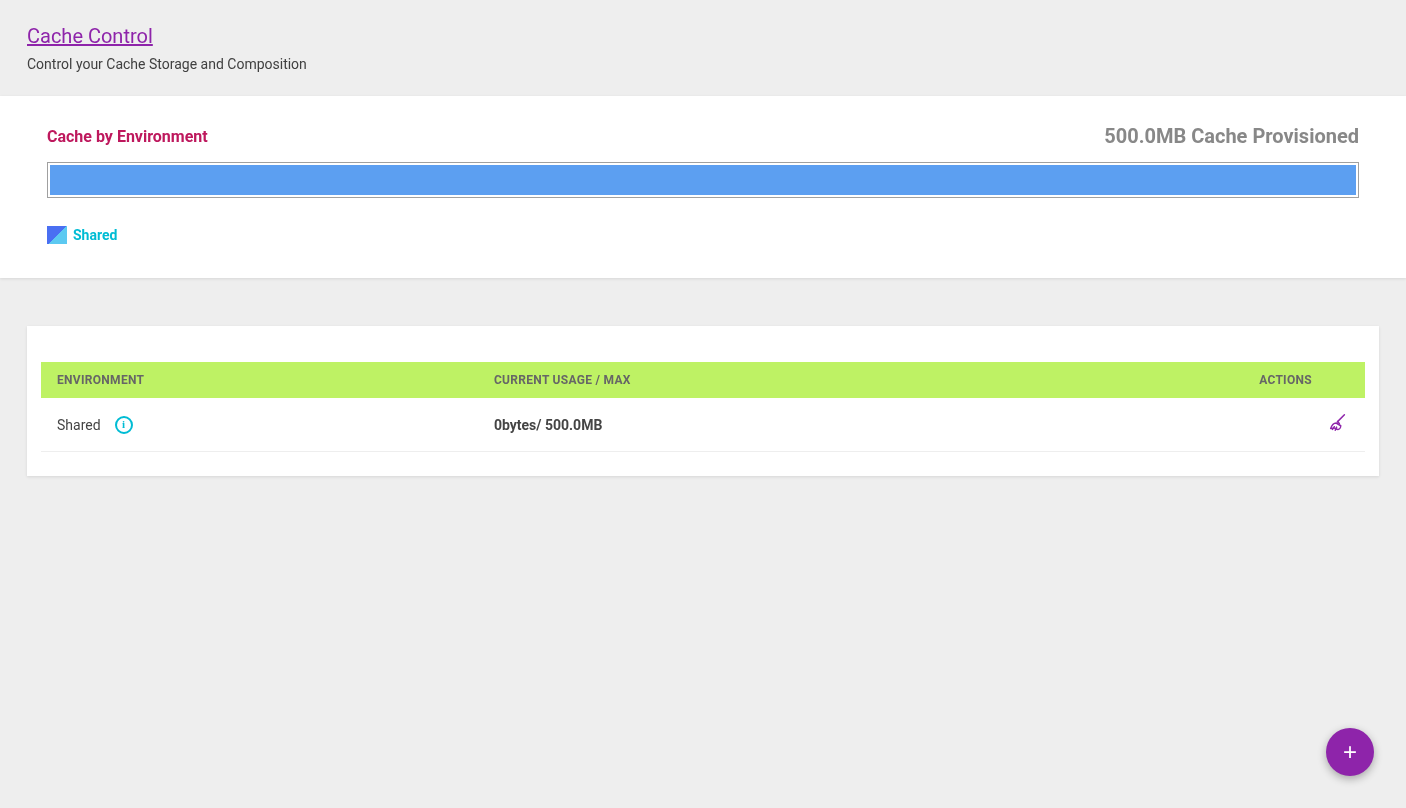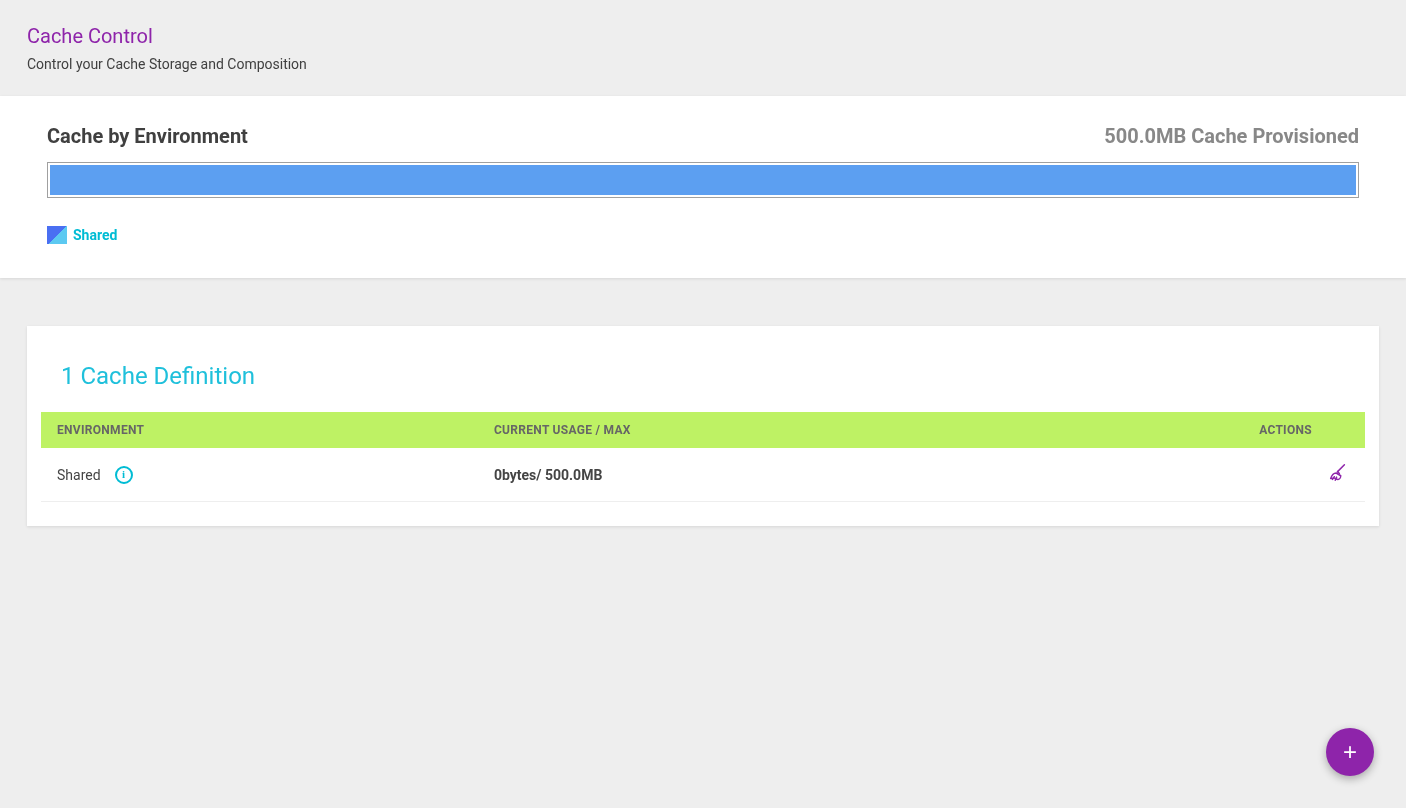--- a/index.html
+++ b/index.html
@@ -18,43 +18,44 @@
     }
     .header {
       padding: 24px 27px 24px 27px;
       background: #eeeeee;
     }
     .page-title {
       font-size: 20px;
       font-weight: 400;
       color: #8e24aa;
       margin-bottom: 8px;
+      text-decoration: underline;
     }
     .page-subtitle {
       font-size: 14px;
       color: #404040;
     }
     .card {
       background: #fff;
       box-shadow: 0 1px 3px rgba(0,0,0,0.1);
     }
     .top-card {
       padding: 28px 47px 34px 47px;
       margin-bottom: 48px;
     }
     .top-row {
       display: flex;
       justify-content: space-between;
       align-items: center;
       margin-bottom: 14px;
     }
     .section-title {
-      font-size: 20px;
-      font-weight: 700;
-      color: #404040;
+      font-size: 16px;
+      font-weight: 700;
+      color: #be185d;
     }
     .provisioned {
       font-size: 20px;
       font-weight: 700;
       color: #888;
     }
     .bar-outer {
       width: 100%;
       height: 36px;
       border: 1px solid #a0a0a0;
@@ -183,21 +184,20 @@
   <div class="bar-outer">
     <div class="bar-inner"></div>
   </div>
   <div class="legend">
     <div class="legend-swatch"></div>
     <div class="legend-label">Shared</div>
   </div>
 </div>
 
 <div class="card definitions-card">
-  <div class="definitions-title">1 Cache Definition</div>
   <table class="table">
     <thead>
       <tr>
         <th class="col-env">ENVIRONMENT</th>
         <th class="col-usage">CURRENT USAGE / MAX</th>
         <th class="col-actions">ACTIONS</th>
       </tr>
     </thead>
     <tbody>
       <tr>

